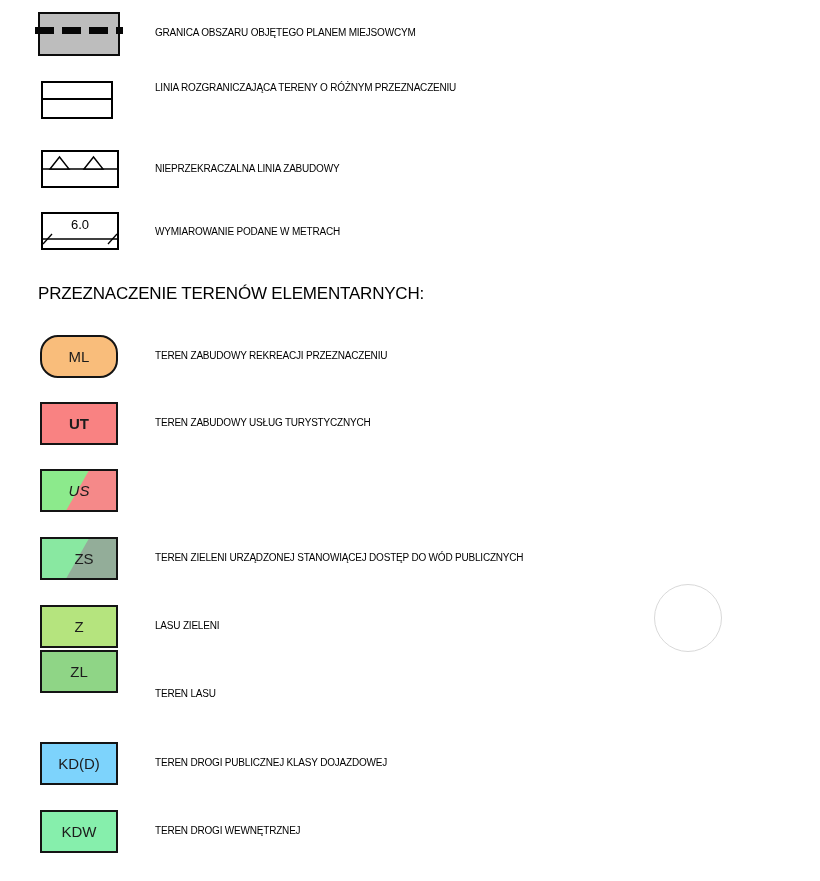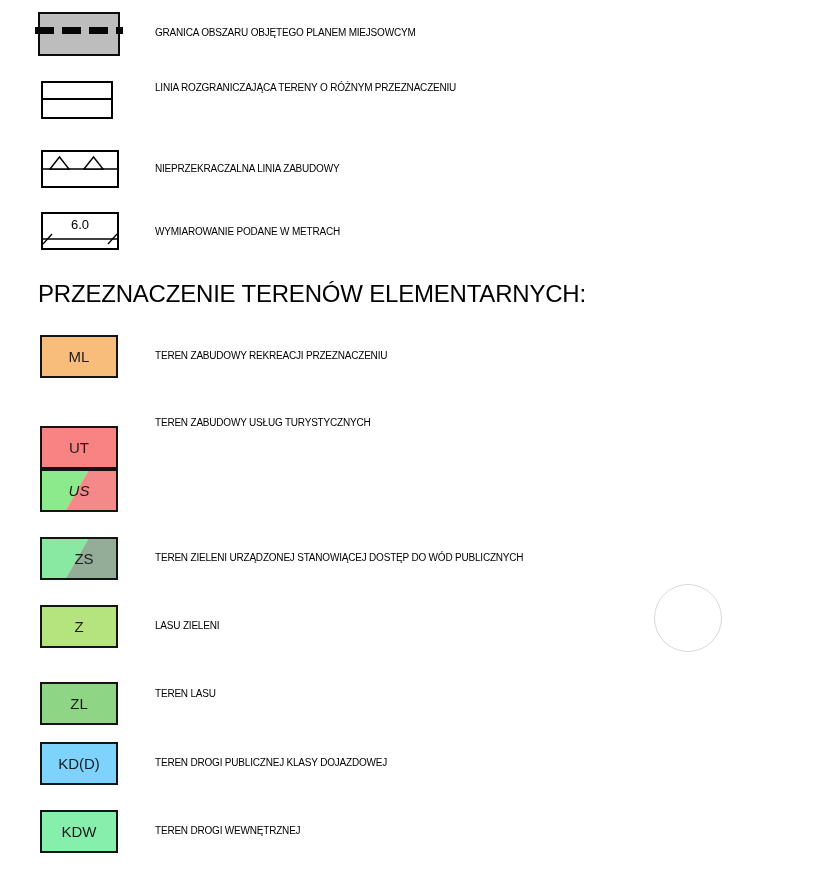--- a/index.html
+++ b/index.html
@@ -5,21 +5,21 @@
   html,body{margin:0;padding:0;background:#fff;}
   #page{
     position:relative; width:820px; height:881px; background:#ffffff;
     font-family:"Liberation Sans", sans-serif; color:#000; overflow:hidden;
   }
   .row-label{
     position:absolute; left:155px; font-size:10px; line-height:16px;
     letter-spacing:-0.2px; white-space:nowrap; color:#000;
   }
   .heading{
-    position:absolute; left:38px; top:283px; font-size:24px; line-height:22px;
+    position:absolute; left:38px; top:283px; font-size:17px; line-height:22px;
     letter-spacing:-0.2px; white-space:nowrap; color:#000;
   }
   
   .sym{position:absolute; box-sizing:border-box;}
   .sym-boundary{left:38px; top:12px; width:82px; height:44px;
     background:#bdbdbd; border:2px solid #0c0c0c;}
   .sym-boundary .dash{
     position:absolute; left:-5px; right:-5px; top:13px; height:7px;
     background:repeating-linear-gradient(90deg,#060606 0 19px, rgba(0,0,0,0) 19px 27px);
   }
@@ -73,47 +73,47 @@
     <rect x="1" y="1" width="76" height="36" fill="#ffffff" stroke="#000" stroke-width="2"></rect>
     <text x="39" y="17" text-anchor="middle" font-size="13" font-family="Liberation Sans, sans-serif" fill="#000">6.0</text>
     <line x1="1" y1="27" x2="77" y2="27" stroke="#000" stroke-width="1.3"></line>
     <line x1="2" y1="32" x2="11" y2="22" stroke="#000" stroke-width="1.3"></line>
     <line x1="67" y1="32" x2="76" y2="22" stroke="#000" stroke-width="1.3"></line>
   </svg>
   <div class="row-label" style="top:224px">WYMIAROWANIE PODANE W METRACH</div>
 
   <div class="heading">PRZEZNACZENIE TERENÓW ELEMENTARNYCH:</div>
 
-  <div class="swatch" style="top: 335px; background: rgb(249, 189, 123);">
+  <div class="swatch" style="top: 335px; background: rgb(249, 189, 123); border-radius: 18px;">
     <span class="code">ML</span>
   </div>
   <div class="row-label" style="top:348px">TEREN ZABUDOWY REKREACJI PRZEZNACZENIU</div>
 
-  <div class="swatch" style="top: 426px; background: rgb(249, 130, 130);">
+  <div class="swatch" style="top: 402px; background: rgb(249, 130, 130); font-weight: bold;">
     <span class="code">UT</span>
   </div>
   <div class="row-label" style="top:415px">TEREN ZABUDOWY USŁUG TURYSTYCZNYCH</div>
 
   <div class="swatch" style="top: 469px; background: rgb(140, 234, 140); font-style: italic;">
     <div class="diag" style="background: rgb(245, 137, 137);"></div>
     <span class="code">US</span>
   </div>
 
   <div class="swatch" style="top: 537px; background: rgb(137, 232, 161); padding-left: 10px;">
     <div class="diag" style="background: rgb(147, 173, 153);"></div>
     <span class="code">ZS</span>
   </div>
   <div class="row-label" style="top:550px">TEREN ZIELENI URZĄDZONEJ STANOWIĄCEJ DOSTĘP DO WÓD PUBLICZNYCH</div>
 
   <div class="swatch" style="top: 605px; background: rgb(181, 228, 126);">
     <span class="code">Z</span>
   </div>
   <div class="row-label" style="top:618px">LASU ZIELENI</div>
 
-  <div class="swatch" style="top: 682px; background: rgb(143, 213, 134);">
+  <div class="swatch" style="top: 650px; background: rgb(143, 213, 134);">
     <span class="code">ZL</span>
   </div>
   <div class="row-label" style="top:686px">TEREN LASU</div>
 
   <div class="swatch" style="top: 742px; background: #7dd3fc;">
     <span class="code">KD(D)</span>
   </div>
   <div class="row-label" style="top:755px">TEREN DROGI PUBLICZNEJ KLASY DOJAZDOWEJ</div>
 
   <div class="swatch" style="top: 810px; background: #86efac;">

